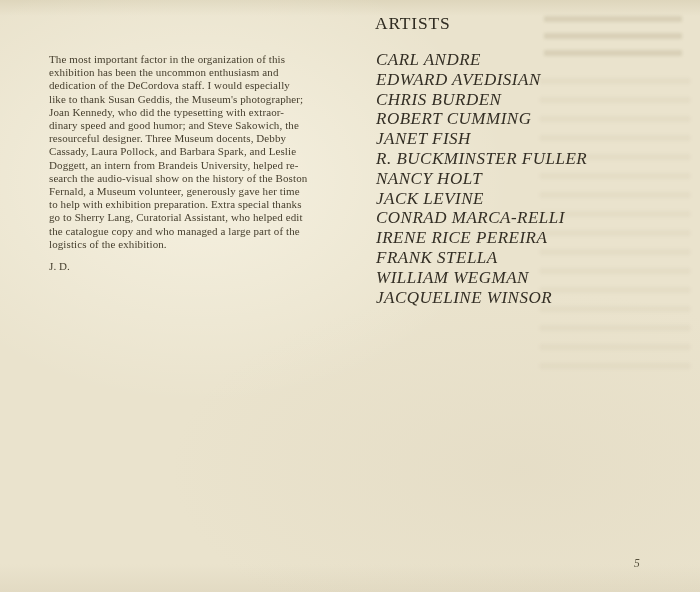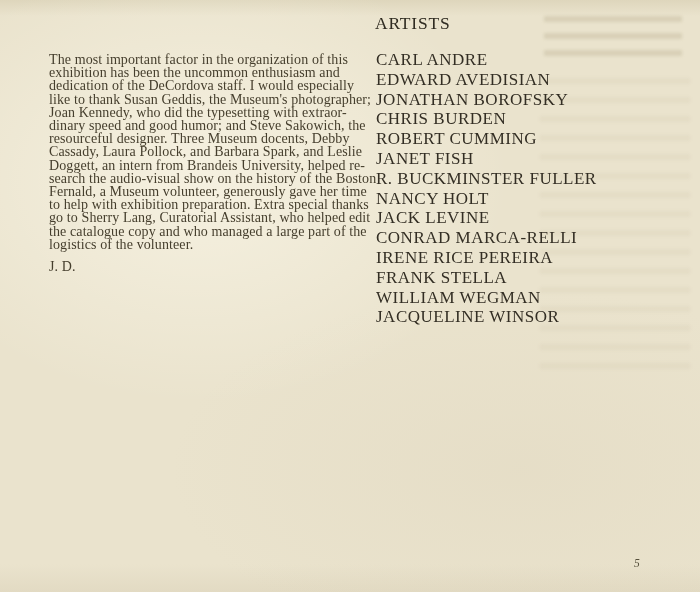--- a/index.html
+++ b/index.html
@@ -39,21 +39,21 @@
   .bleed-b {
     left: 540px; top: 78px; width: 150px; height: 300px;
     background: repeating-linear-gradient(180deg,
       rgba(150,138,102,0.07) 0px, rgba(150,138,102,0.07) 6px,
       rgba(150,138,102,0) 6px, rgba(150,138,102,0) 19px);
   }
   .ack {
     position: absolute;
     left: 49px;
     top: 53px;
-    font-size: 14px;
+    font-size: 11px;
     line-height: 13.2px;
     letter-spacing: 0.1px;
     color: #453e2d;
   }
   .ack-line {
     white-space: nowrap;
   }
   .signature {
     margin-top: 9px;
   }
@@ -71,20 +71,21 @@
     position: absolute;
     left: 376px;
     top: 50px;
     font-size: 17px;
     line-height: 19.8px;
     letter-spacing: 0.5px;
     color: #332e24;
   }
   .artist-name {
     white-space: nowrap;
+    font-style: italic;
   }
   .pagenum {
     position: absolute;
     left: 634px;
     top: 557px;
     font-size: 11.5px;
     font-style: italic;
     color: #56503c;
   }
 </style>
@@ -105,31 +106,30 @@
         <div class="ack-line">Joan Kennedy, who did the typesetting with extraor-</div>
         <div class="ack-line">dinary speed and good humor; and Steve Sakowich, the</div>
         <div class="ack-line">resourceful designer. Three Museum docents, Debby</div>
         <div class="ack-line">Cassady, Laura Pollock, and Barbara Spark, and Leslie</div>
         <div class="ack-line">Doggett, an intern from Brandeis University, helped re-</div>
         <div class="ack-line">search the audio-visual show on the history of the Boston</div>
         <div class="ack-line">Fernald, a Museum volunteer, generously gave her time</div>
         <div class="ack-line">to help with exhibition preparation. Extra special thanks</div>
         <div class="ack-line">go to Sherry Lang, Curatorial Assistant, who helped edit</div>
         <div class="ack-line">the catalogue copy and who managed a large part of the</div>
-        <div class="ack-line">logistics of the volunteer.</div>
+        <div class="ack-line">logistics of the exhibition.</div>
       </div>
     <div class="signature">J. D.</div>
   </div>
 
   <h1 class="artists-heading">ARTISTS</h1>
 
   <div class="artist-list">
       <div class="artist-name">CARL ANDRE</div>
       <div class="artist-name">EDWARD AVEDISIAN</div>
-      <div class="artist-name">JONATHAN BOROFSKY</div>
       <div class="artist-name">CHRIS BURDEN</div>
       <div class="artist-name">ROBERT CUMMING</div>
       <div class="artist-name">JANET FISH</div>
       <div class="artist-name">R. BUCKMINSTER FULLER</div>
       <div class="artist-name">NANCY HOLT</div>
       <div class="artist-name">JACK LEVINE</div>
       <div class="artist-name">CONRAD MARCA-RELLI</div>
       <div class="artist-name">IRENE RICE PEREIRA</div>
       <div class="artist-name">FRANK STELLA</div>
       <div class="artist-name">WILLIAM WEGMAN</div>

